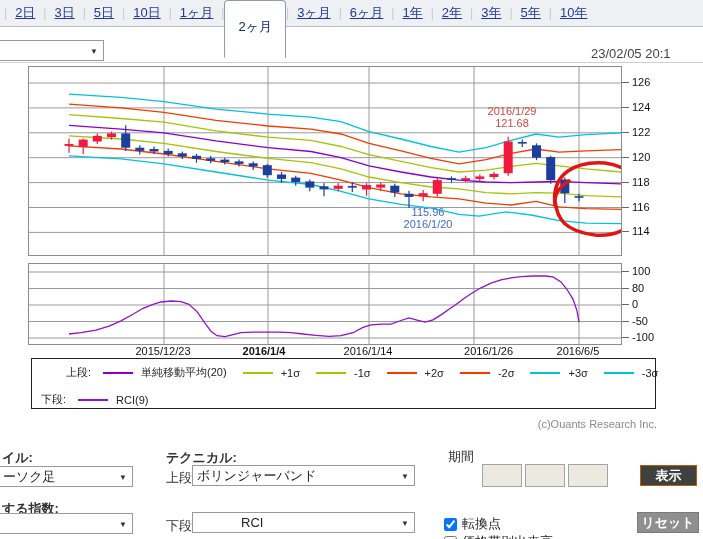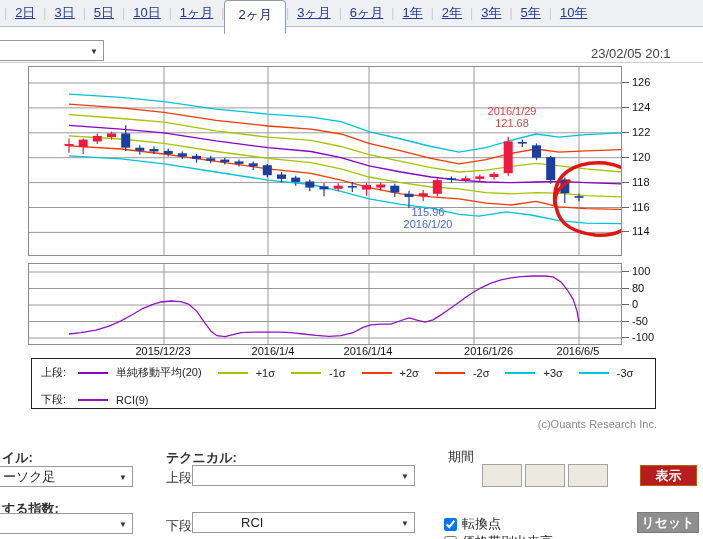--- a/index.html
+++ b/index.html
@@ -6,21 +6,21 @@
   body{width:703px;height:539px;position:relative;overflow:hidden;background:#fff;
        font-family:"Liberation Sans","DejaVu Sans",sans-serif;}
   
   #tabbar{position:absolute;left:0;top:6;width:703px;height:27px;background:#eef0f4;
           border-bottom:1px solid #b9bec7;display:flex;align-items:flex-start;padding-left:4px;box-sizing:border-box;}
   .tab{color:#223a99;text-decoration:underline;font-size:13px;font-weight:normal;
        line-height:26px;padding:0 8px;white-space:nowrap;cursor:pointer;}
   .tab-sep{color:#c6cbd5;line-height:26px;font-size:12px;}
   .tab.active{background:#fff;border:1px solid #8f9ab0;border-bottom:1px solid #fff;
        border-radius:4px 4px 0 0;text-decoration:none;color:#15246b;height:32px;line-height:28px;
-       padding:0 13px;position:relative;z-index:2;}
+       padding:12px 13px;position:relative;z-index:2;}
   
   .sel{position:absolute;background:#fff;border:1px solid #9a9a9a;font-size:13px;color:#222;
        height:21px;box-sizing:border-box;display:flex;align-items:center;padding:0 20px 0 4px;cursor:pointer;white-space:nowrap;overflow:hidden;}
   .sel .arw{position:absolute;right:5px;top:50%;transform:translateY(-50%);font-size:8px;color:#333;}
   #timestamp{position:absolute;left:591px;top:46px;width:112px;height:17px;overflow:hidden;
        font-size:13px;color:#444;white-space:nowrap;}
   
   #panel-top{position:absolute;left:0;top:62px;width:703px;border-top:1px solid #cfcfcf;}
   #main-plot{position:absolute;left:28px;top:66px;width:592px;height:188px;border:1px solid #8c8c8c;}
   #sub-plot{position:absolute;left:28px;top:263px;width:592px;height:80px;border:1px solid #8c8c8c;}
@@ -34,21 +34,21 @@
   .lrow-label{margin-right:12px;}
   .litem{display:flex;align-items:center;margin-right:16px;}
   .lswatch{width:30px;height:2px;margin-right:8px;}
   #copyright{position:absolute;left:360px;top:418px;width:297px;text-align:right;font-size:11px;color:#8a8a8a;}
   
   .blabel{position:absolute;font-size:13px;font-weight:bold;color:#333;white-space:nowrap;}
   .slabel{position:absolute;font-size:13px;color:#333;white-space:nowrap;}
   .pinput{position:absolute;width:40px;height:23px;background:#ece9e0;border:1px solid #a3a3a3;box-sizing:border-box;}
   .btn{position:absolute;display:flex;align-items:center;justify-content:center;font-size:13px;
        font-weight:bold;color:#fff;cursor:pointer;box-sizing:border-box;}
-  #show-btn{left:640px;top:465px;width:57px;height:21px;background:#b91c1c;border:1px solid #b45f00;}
+  #show-btn{left:640px;top:465px;width:57px;height:21px;background:#404040;border:1px solid #b45f00;}
   #reset-btn{left:637px;top:512px;width:62px;height:21px;background:#8f8f8f;border:1px solid #7a7a7a;}
   .cbrow{position:absolute;display:flex;align-items:center;font-size:13px;color:#222;white-space:nowrap;}
   .cbrow input{width:13px;height:13px;margin:0 5px 0 0;}
 </style>
 </head>
 <body>
 
 <div id="tabbar">
     <span class="tab-sep">|</span>
     <span class="tab">2日</span>
@@ -228,28 +228,28 @@
     <div class="ytick" style="top: 281.5px;">80</div>
     <div class="tickline" style="top: 304px;"></div>
     <div class="ytick" style="top: 298px;">0</div>
     <div class="tickline" style="top: 320.5px;"></div>
     <div class="ytick" style="top: 314.5px;">-50</div>
     <div class="tickline" style="top: 337px;"></div>
     <div class="ytick" style="top: 331px;">-100</div>
   </div>
 <div id="xticks">
     <div class="xtick" style="left: 123px;">2015/12/23</div>
-    <div class="xtick" style="left: 233px;">2016/1/4</div>
+    <div class="xtick" style="left: 224px; font-weight: bold;">2016/1/4</div>
     <div class="xtick" style="left: 328px;">2016/1/14</div>
     <div class="xtick" style="left: 433px; text-align: right;">2016/1/26</div>
     <div class="xtick" style="left: 538px;">2016/6/5</div>
   </div>
 
 <div id="legend">
-  <div class="lrow" style="top:6px;">
+  <div class="lrow" style="top:6px;margin-left:25px;">
     <span class="lrow-label">上段:</span>
     <span id="legend-row1-items" style="display:flex;align-items:center;">
         <span class="litem">
           <span class="lswatch" style="background: rgb(138, 0, 200);"></span>
           <span>単純移動平均(20)</span>
         </span>
         <span class="litem">
           <span class="lswatch" style="background: rgb(166, 196, 5);"></span>
           <span>+1σ</span>
         </span>
@@ -289,20 +289,21 @@
 
 <div class="blabel" style="left:2px;top:449px;">イル:</div>
 <div class="sel" id="style-select" style="left:-16px;top:466px;width:149px;padding-left:18px;">
   <span>ーソク足</span>
   <span class="arw">▼</span>
 </div>
 
 <div class="blabel" style="left:166px;top:449px;">テクニカル:</div>
 <div class="slabel" style="left:166px;top:469px;">上段</div>
 <div class="sel" id="upper-select" style="left:192px;top:465px;width:223px;">
+  <span>ボリンジャーバンド</span>
   <span class="arw">▼</span>
 </div>
 
 <div class="slabel" style="left:448px;top:448px;">期間</div>
 <input class="pinput" style="left: 482px; top: 464px;" value="">
 <input class="pinput" style="left: 525px; top: 464px;" value="">
 <input class="pinput" style="left: 568px; top: 464px;" value="">
 <div class="btn" id="show-btn">表示</div>
 
 <div class="blabel" style="left:2px;top:500px;">する指数:</div>

